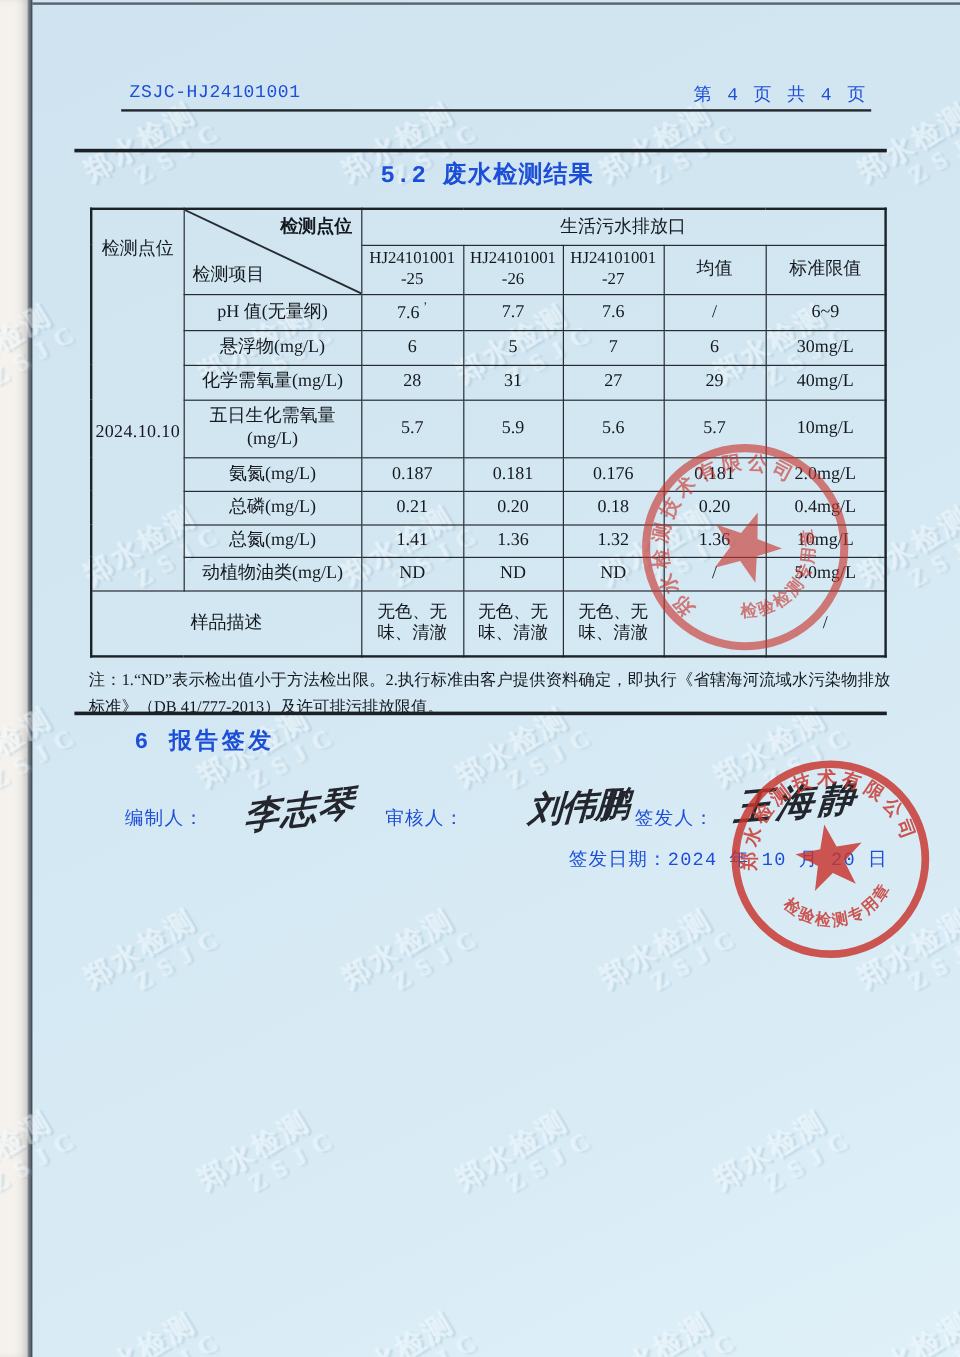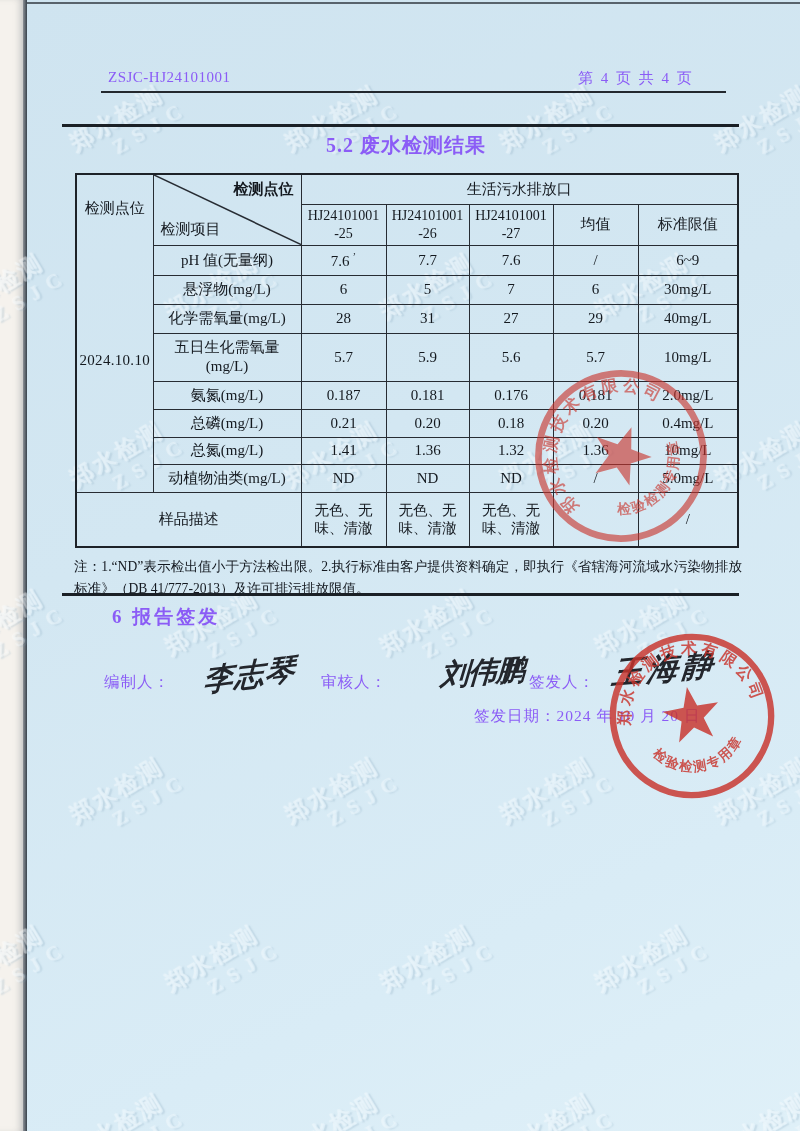--- a/index.html
+++ b/index.html
@@ -18,21 +18,21 @@
   .wm-layer{position:absolute;inset:0;overflow:hidden;pointer-events:none;}
   .wm-tile{position:absolute;transform:rotate(-31deg);opacity:.55;white-space:nowrap;}
   .wm-cn{display:block;font-size:23px;letter-spacing:3px;font-weight:700;
         color:rgba(240,250,255,.55);
         text-shadow:-1px -1px 1px rgba(255,255,255,.75),1.5px 1.8px 1.5px rgba(135,168,190,.5);}
   .wm-en{display:block;margin-left:34px;margin-top:-2px;font-size:20px;letter-spacing:9px;font-weight:700;
         color:rgba(240,250,255,.5);
         text-shadow:-1px -1px 1px rgba(255,255,255,.7),1.5px 1.8px 1.5px rgba(135,168,190,.45);}
 
   .abs{position:absolute;}
-  .ink{color:#8b5cf6;}
+  .ink{color:#1d4ed8;font-family:Liberation Mono, monospace;}
   .hdr-left{left:108px;top:69px;font-size:15px;letter-spacing:.5px;}
   .hdr-right{left:578px;top:69px;font-size:15px;letter-spacing:2px;}
   .hdr-line{left:101px;top:91px;width:625px;height:2px;background:#23282e;}
   .rule-top{left:62px;top:124px;width:677px;height:3px;background:#1a2026;}
   .rule-bottom{left:62px;top:593px;width:677px;height:3px;background:#1a2026;}
   .title5{left:75px;top:132px;width:662px;text-align:center;font-size:20px;font-weight:700;letter-spacing:1px;}
 
   .tblwrap{left:75px;top:173px;}
   table.rtable{border-collapse:collapse;table-layout:fixed;width:662px;color:#14191f;
         font-size:15px;}

